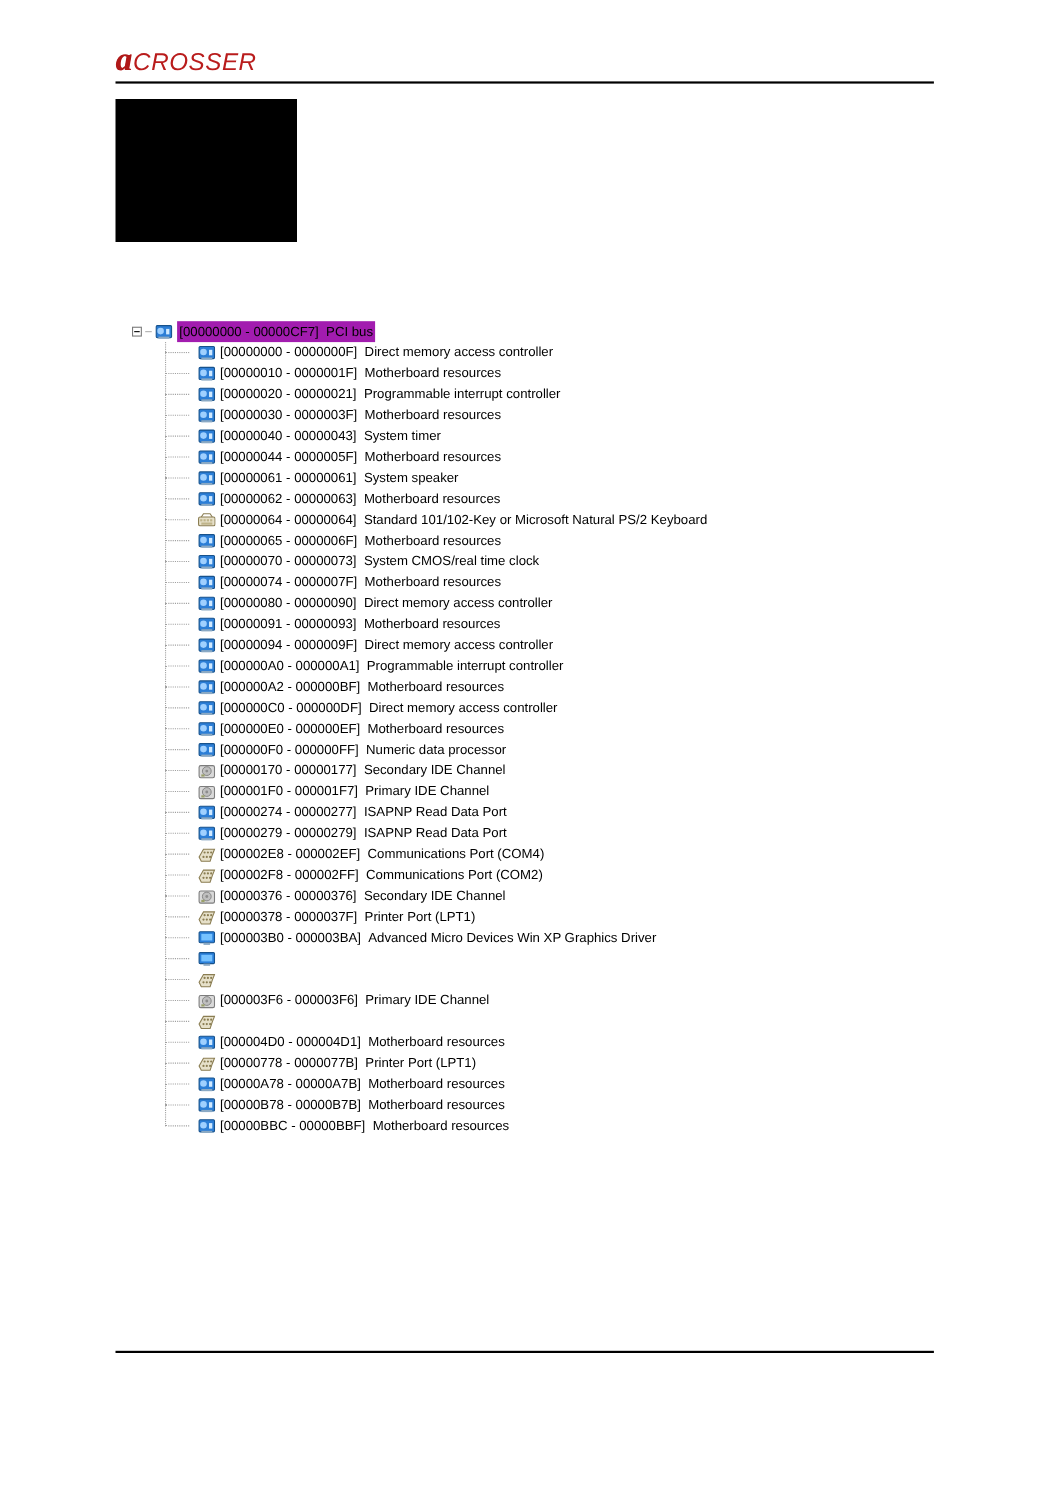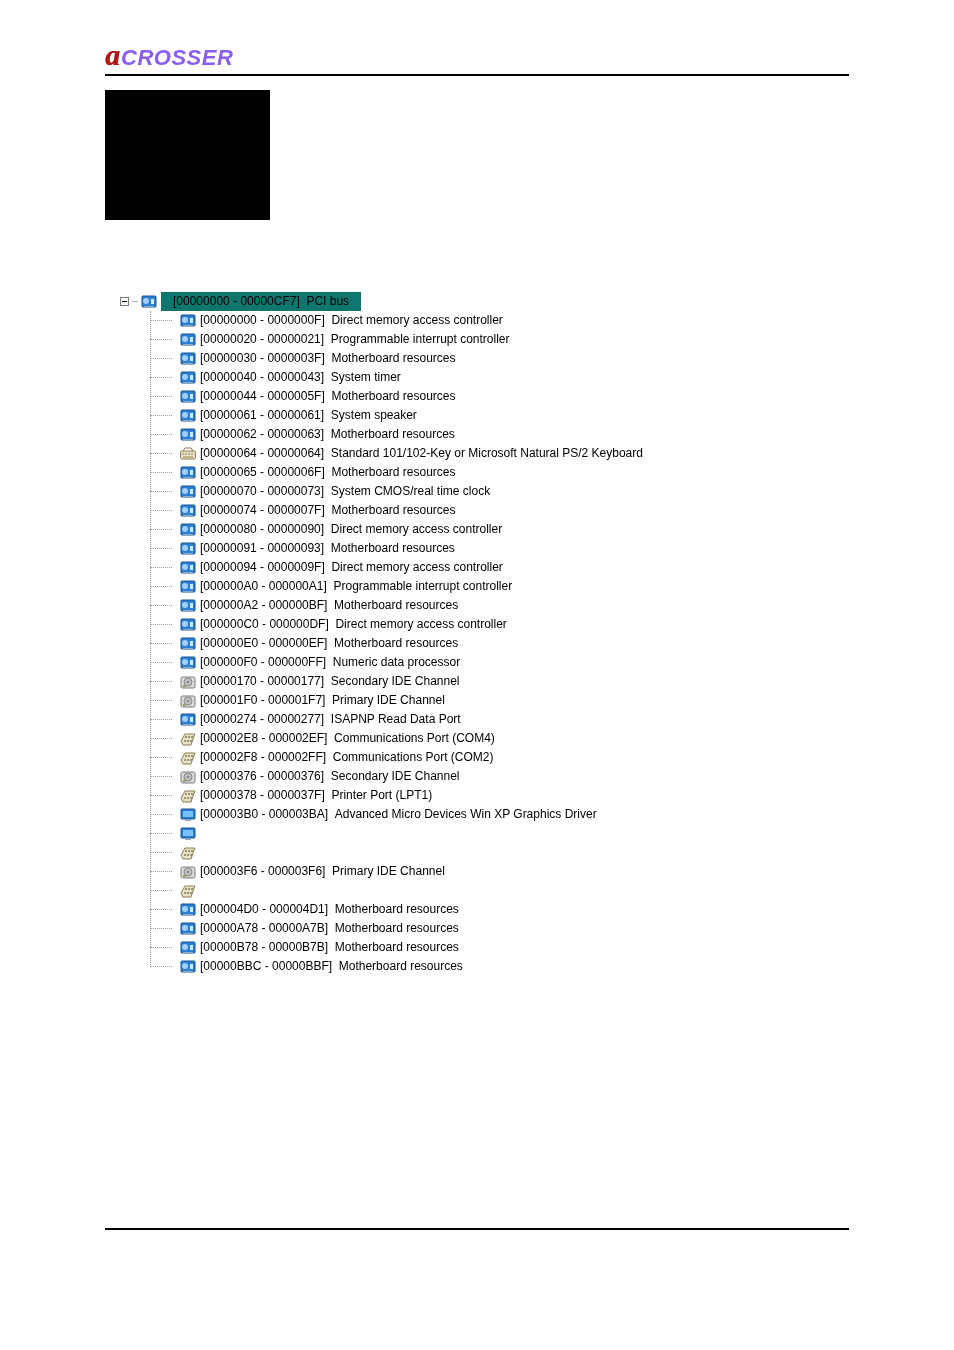--- a/index.html
+++ b/index.html
@@ -29,23 +29,23 @@
     font-weight: 900;
     font-style: italic;
     color: #b01818;
     line-height: 1;
     margin-right: 1px;
     text-shadow: 0.5px 0 0 #b01818;
   }
   .logo-rest {
     font-family: "Arial Black", Arial, sans-serif;
     font-size: 22px;
-    font-weight: 700;
+    font-weight: 400;
     font-style: italic;
-    color: #8b5cf6;
+    color: #b91c1c;
     letter-spacing: 0.5px;
     line-height: 1;
   }
   .top-rule {
     height: 2px;
     background: #000;
     margin: 4px 55px 0 55px;
   }
   .black-box {
     margin: 14px 0 0 55px;
@@ -81,23 +81,23 @@
     left: 1px; right: 1px; top: 3px;
     height: 1px;
     background: #000;
   }
   .root-line {
     width: 6px; height: 1px;
     background: #b0b0b0;
     margin-right: 3px;
   }
   .selected {
-    background: #0f766e;
+    background: #a21caf;
     color: #fff;
-    padding: 0 12px;
+    padding: 0 2px;
   }
   .children {
     margin-left: 30px;
     position: relative;
   }
   .children::before {
     content: "";
     position: absolute;
     left: 0;
     top: 0;
@@ -219,20 +219,27 @@
           <span class="icon"><svg viewBox="0 0 16 16">
               <use href="#ic-sysblue"></use>
             </svg></span>
           <span class="label"><span>[00000000 - 0000000F]</span>&nbsp;&nbsp;<span>Direct memory access controller</span></span>
         </div>
         <div class="child-row">
           <span class="conn"></span>
           <span class="icon"><svg viewBox="0 0 16 16">
               <use href="#ic-sysblue"></use>
             </svg></span>
+          <span class="label"><span>[00000010 - 0000001F]</span>&nbsp;&nbsp;<span>Motherboard resources</span></span>
+        </div>
+        <div class="child-row">
+          <span class="conn"></span>
+          <span class="icon"><svg viewBox="0 0 16 16">
+              <use href="#ic-sysblue"></use>
+            </svg></span>
           <span class="label"><span>[00000020 - 00000021]</span>&nbsp;&nbsp;<span>Programmable interrupt controller</span></span>
         </div>
         <div class="child-row">
           <span class="conn"></span>
           <span class="icon"><svg viewBox="0 0 16 16">
               <use href="#ic-sysblue"></use>
             </svg></span>
           <span class="label"><span>[00000030 - 0000003F]</span>&nbsp;&nbsp;<span>Motherboard resources</span></span>
         </div>
         <div class="child-row">
@@ -364,20 +371,27 @@
         <div class="child-row">
           <span class="conn"></span>
           <span class="icon"><svg viewBox="0 0 16 16">
               <use href="#ic-sysblue"></use>
             </svg></span>
           <span class="label"><span>[00000274 - 00000277]</span>&nbsp;&nbsp;<span>ISAPNP Read Data Port</span></span>
         </div>
         <div class="child-row">
           <span class="conn"></span>
           <span class="icon"><svg viewBox="0 0 16 16">
+              <use href="#ic-sysblue"></use>
+            </svg></span>
+          <span class="label"><span>[00000279 - 00000279]</span>&nbsp;&nbsp;<span>ISAPNP Read Data Port</span></span>
+        </div>
+        <div class="child-row">
+          <span class="conn"></span>
+          <span class="icon"><svg viewBox="0 0 16 16">
               <use href="#ic-port"></use>
             </svg></span>
           <span class="label"><span>[000002E8 - 000002EF]</span>&nbsp;&nbsp;<span>Communications Port (COM4)</span></span>
         </div>
         <div class="child-row">
           <span class="conn"></span>
           <span class="icon"><svg viewBox="0 0 16 16">
               <use href="#ic-port"></use>
             </svg></span>
           <span class="label"><span>[000002F8 - 000002FF]</span>&nbsp;&nbsp;<span>Communications Port (COM2)</span></span>
@@ -427,20 +441,27 @@
           <span class="icon"><svg viewBox="0 0 16 16">
               <use href="#ic-port"></use>
             </svg></span>
         </div>
         <div class="child-row">
           <span class="conn"></span>
           <span class="icon"><svg viewBox="0 0 16 16">
               <use href="#ic-sysblue"></use>
             </svg></span>
           <span class="label"><span>[000004D0 - 000004D1]</span>&nbsp;&nbsp;<span>Motherboard resources</span></span>
+        </div>
+        <div class="child-row">
+          <span class="conn"></span>
+          <span class="icon"><svg viewBox="0 0 16 16">
+              <use href="#ic-port"></use>
+            </svg></span>
+          <span class="label"><span>[00000778 - 0000077B]</span>&nbsp;&nbsp;<span>Printer Port (LPT1)</span></span>
         </div>
         <div class="child-row">
           <span class="conn"></span>
           <span class="icon"><svg viewBox="0 0 16 16">
               <use href="#ic-sysblue"></use>
             </svg></span>
           <span class="label"><span>[00000A78 - 00000A7B]</span>&nbsp;&nbsp;<span>Motherboard resources</span></span>
         </div>
         <div class="child-row">
           <span class="conn"></span>

